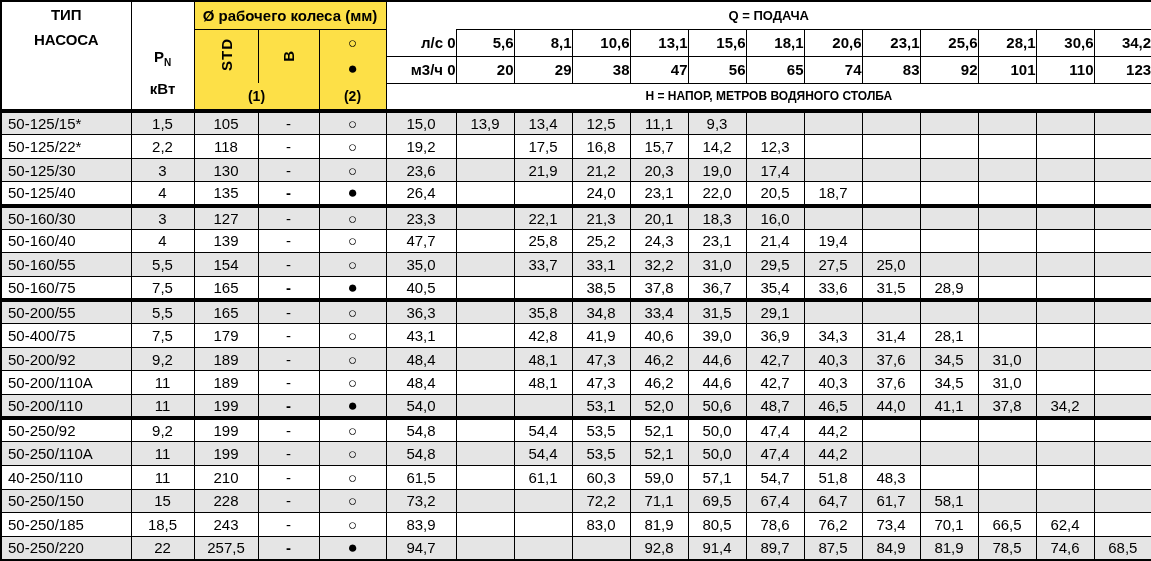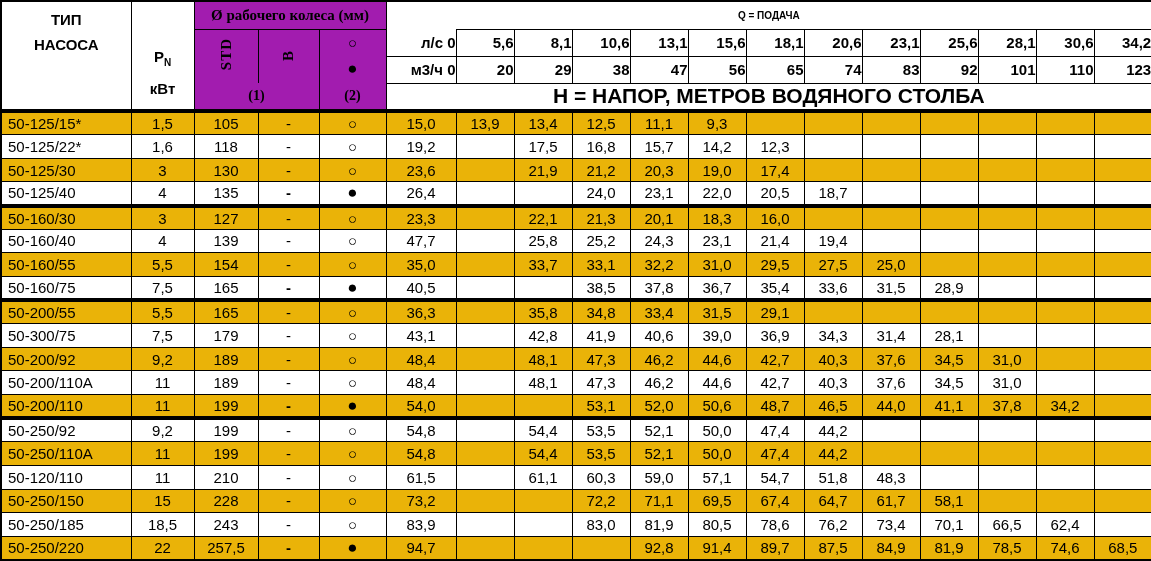--- a/index.html
+++ b/index.html
@@ -19,28 +19,27 @@
   th, td {
     border: 1px solid #000;
     font-size: 15px;
     text-align: center;
     vertical-align: middle;
     padding: 0;
     white-space: nowrap;
     overflow: hidden;
   }
   thead th { font-weight: bold; }
-  .gray { background: #a21caf; font-family: Liberation Serif, serif; }
+  .gray { background: #fde047; }
   tr.ha { height: 28px; }
   tr.hb { height: 27px; }
   tr.hc { height: 27px; }
   tr.hd { height: 28px; }
   th.c-type {
     vertical-align: top;
-    padding-top: 5px;
     line-height: 25px;
     font-size: 15px;
   }
   th.c-power {
     vertical-align: bottom;
     padding-bottom: 7px;
     line-height: 26px;
   }
   th.c-power sub { font-size: 10px; }
   th.imp-label { font-size: 15px; }
@@ -49,26 +48,26 @@
     display: inline-block;
     writing-mode: vertical-rl;
     transform: rotate(180deg);
     font-size: 15px;
     letter-spacing: 1px;
   }
   th.circles { border-bottom: none; line-height: 26px; font-weight: normal; }
   th.circles .open-sym { font-size: 15px; }
   th.circles .filled-sym { font-size: 17px; }
   th.note { border-top: none; font-size: 14px; }
-  th.q-label { border-bottom: none; font-size: 10px; }
+  th.q-label { border-bottom: none; font-size: 13px; }
   th.flow-first { border-top: none; }
   th.num { font-size: 15px; text-align: right; }
-  th.h-label { font-size: 21px; }
+  th.h-label { font-size: 12px; }
   tbody td { height: 23px; }
-  tbody tr.shade { background: #eab308; }
+  tbody tr.shade { background: #e5e5e5; }
   tbody tr.gsep td { border-top: 4px solid #000; }
   td.name { text-align: left; padding-left: 6px; }
   td.bolddash { font-weight: bold; }
   td.marker { font-size: 15px; line-height: 1; }
   td.marker.filled { font-size: 17px; }
 </style>
 </head>
 <body>
 
 <table class="pump">
@@ -173,21 +172,21 @@
         <td></td>
         <td></td>
         <td></td>
         <td></td>
         <td></td>
         <td></td>
         <td></td>
       </tr>
       <tr>
         <td class="name">50-125/22*</td>
-        <td>1,6</td>
+        <td>2,2</td>
         <td>118</td>
         <td>-</td>
         <td class="marker">○</td>
         <td>19,2</td>
         <td></td>
         <td>17,5</td>
         <td>16,8</td>
         <td>15,7</td>
         <td>14,2</td>
         <td>12,3</td>
@@ -332,21 +331,21 @@
         <td>31,5</td>
         <td>29,1</td>
         <td></td>
         <td></td>
         <td></td>
         <td></td>
         <td></td>
         <td></td>
       </tr>
       <tr>
-        <td class="name">50-300/75</td>
+        <td class="name">50-400/75</td>
         <td>7,5</td>
         <td>179</td>
         <td>-</td>
         <td class="marker">○</td>
         <td>43,1</td>
         <td></td>
         <td>42,8</td>
         <td>41,9</td>
         <td>40,6</td>
         <td>39,0</td>
@@ -452,21 +451,21 @@
         <td>50,0</td>
         <td>47,4</td>
         <td>44,2</td>
         <td></td>
         <td></td>
         <td></td>
         <td></td>
         <td></td>
       </tr>
       <tr>
-        <td class="name">50-120/110</td>
+        <td class="name">40-250/110</td>
         <td>11</td>
         <td>210</td>
         <td>-</td>
         <td class="marker">○</td>
         <td>61,5</td>
         <td></td>
         <td>61,1</td>
         <td>60,3</td>
         <td>59,0</td>
         <td>57,1</td>

